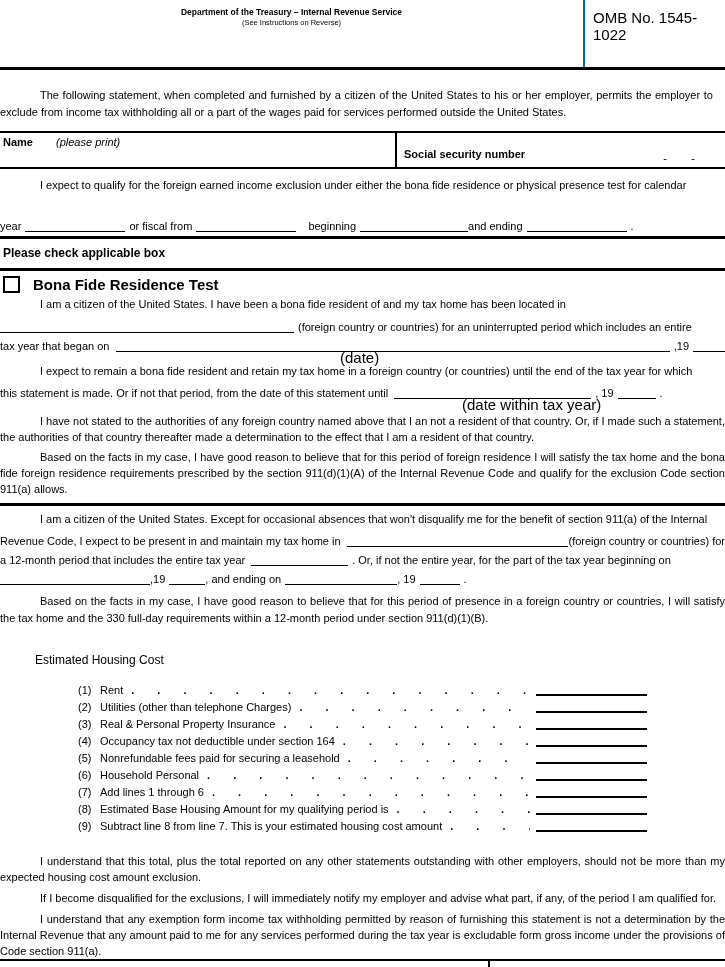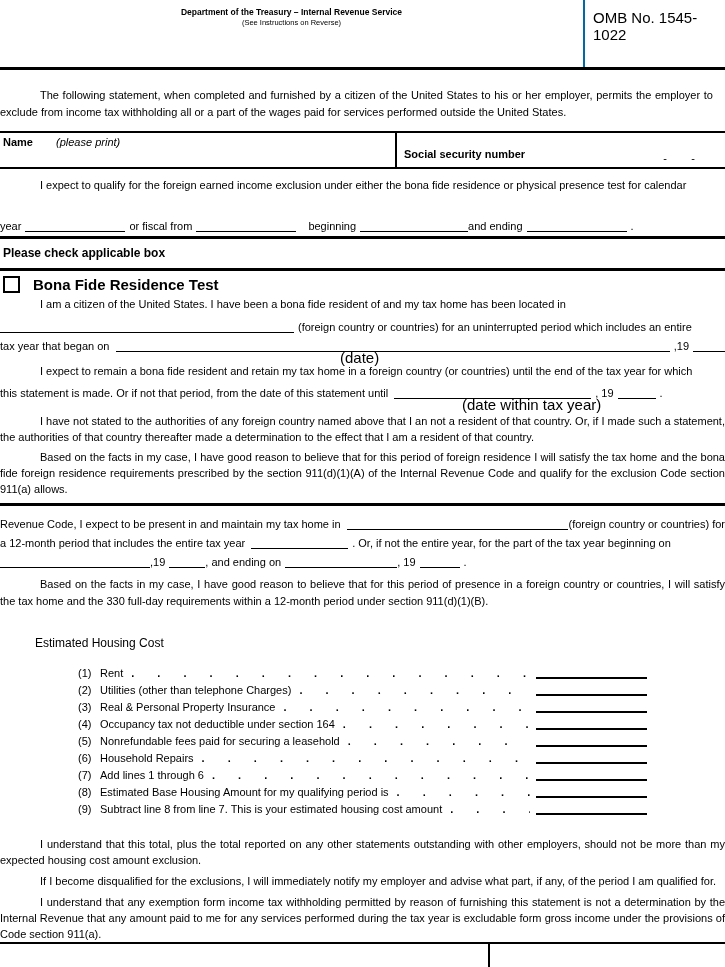--- a/index.html
+++ b/index.html
@@ -162,20 +162,21 @@
       <span>.</span>
     </div>
     <div class="sublabel" style="margin-left:462px">(date within tax year)</div>
     <div class="para indent" style="margin-top:3px; line-height:16px">I have not stated to the authorities of any foreign country named above that I an not a resident of that country. Or, if I made such a statement, the authorities of that country thereafter made a determination to the effect that I am a resident of that country.</div>
     <div class="para indent" style="margin-top:4px; line-height:16px">Based on the facts in my case, I have good reason to believe that for this period of foreign residence I will satisfy the tax home and the bona fide foreign residence requirements prescribed by the section 911(d)(1)(A) of the Internal Revenue Code and qualify for the exclusion Code section 911(a) allows.</div>
   </div>
 
   <div class="hr3"></div>
 
   <div class="section">
+    <div class="para indent">I am a citizen of the United States. Except for occasional absences that won't disqualify me for the benefit of section 911(a) of the Internal</div>
     <div class="fline">
       <span>Revenue Code, I expect to be present in and maintain my tax home in</span>
         <span class="gap" style="width:6px"></span>
       <span class="blank grow"></span>
       <span>(foreign country or countries) for</span>
     </div>
     <div class="fline">
       <span>a 12-month period that includes the entire tax year</span>
         <span class="gap" style="width:6px"></span>
       <span class="blank" style="width:97px"></span>
@@ -226,21 +227,21 @@
       <span class="h-amount"></span>
     </div>
     <div class="h-row">
       <span class="h-num">(5)</span>
       <span>Nonrefundable fees paid for securing a leasehold</span>
       <span class="h-dots">. . . . . . . . . . . . . . . . . . . . . . . . . . . . . . . . . . . . . . . .</span>
       <span class="h-amount"></span>
     </div>
     <div class="h-row">
       <span class="h-num">(6)</span>
-      <span>Household Repairs</span>
+      <span>Household Personal</span>
       <span class="h-dots">. . . . . . . . . . . . . . . . . . . . . . . . . . . . . . . . . . . . . . . .</span>
       <span class="h-amount"></span>
     </div>
     <div class="h-row">
       <span class="h-num">(7)</span>
       <span>Add lines 1 through 6</span>
       <span class="h-dots">. . . . . . . . . . . . . . . . . . . . . . . . . . . . . . . . . . . . . . . .</span>
       <span class="h-amount"></span>
     </div>
     <div class="h-row">

